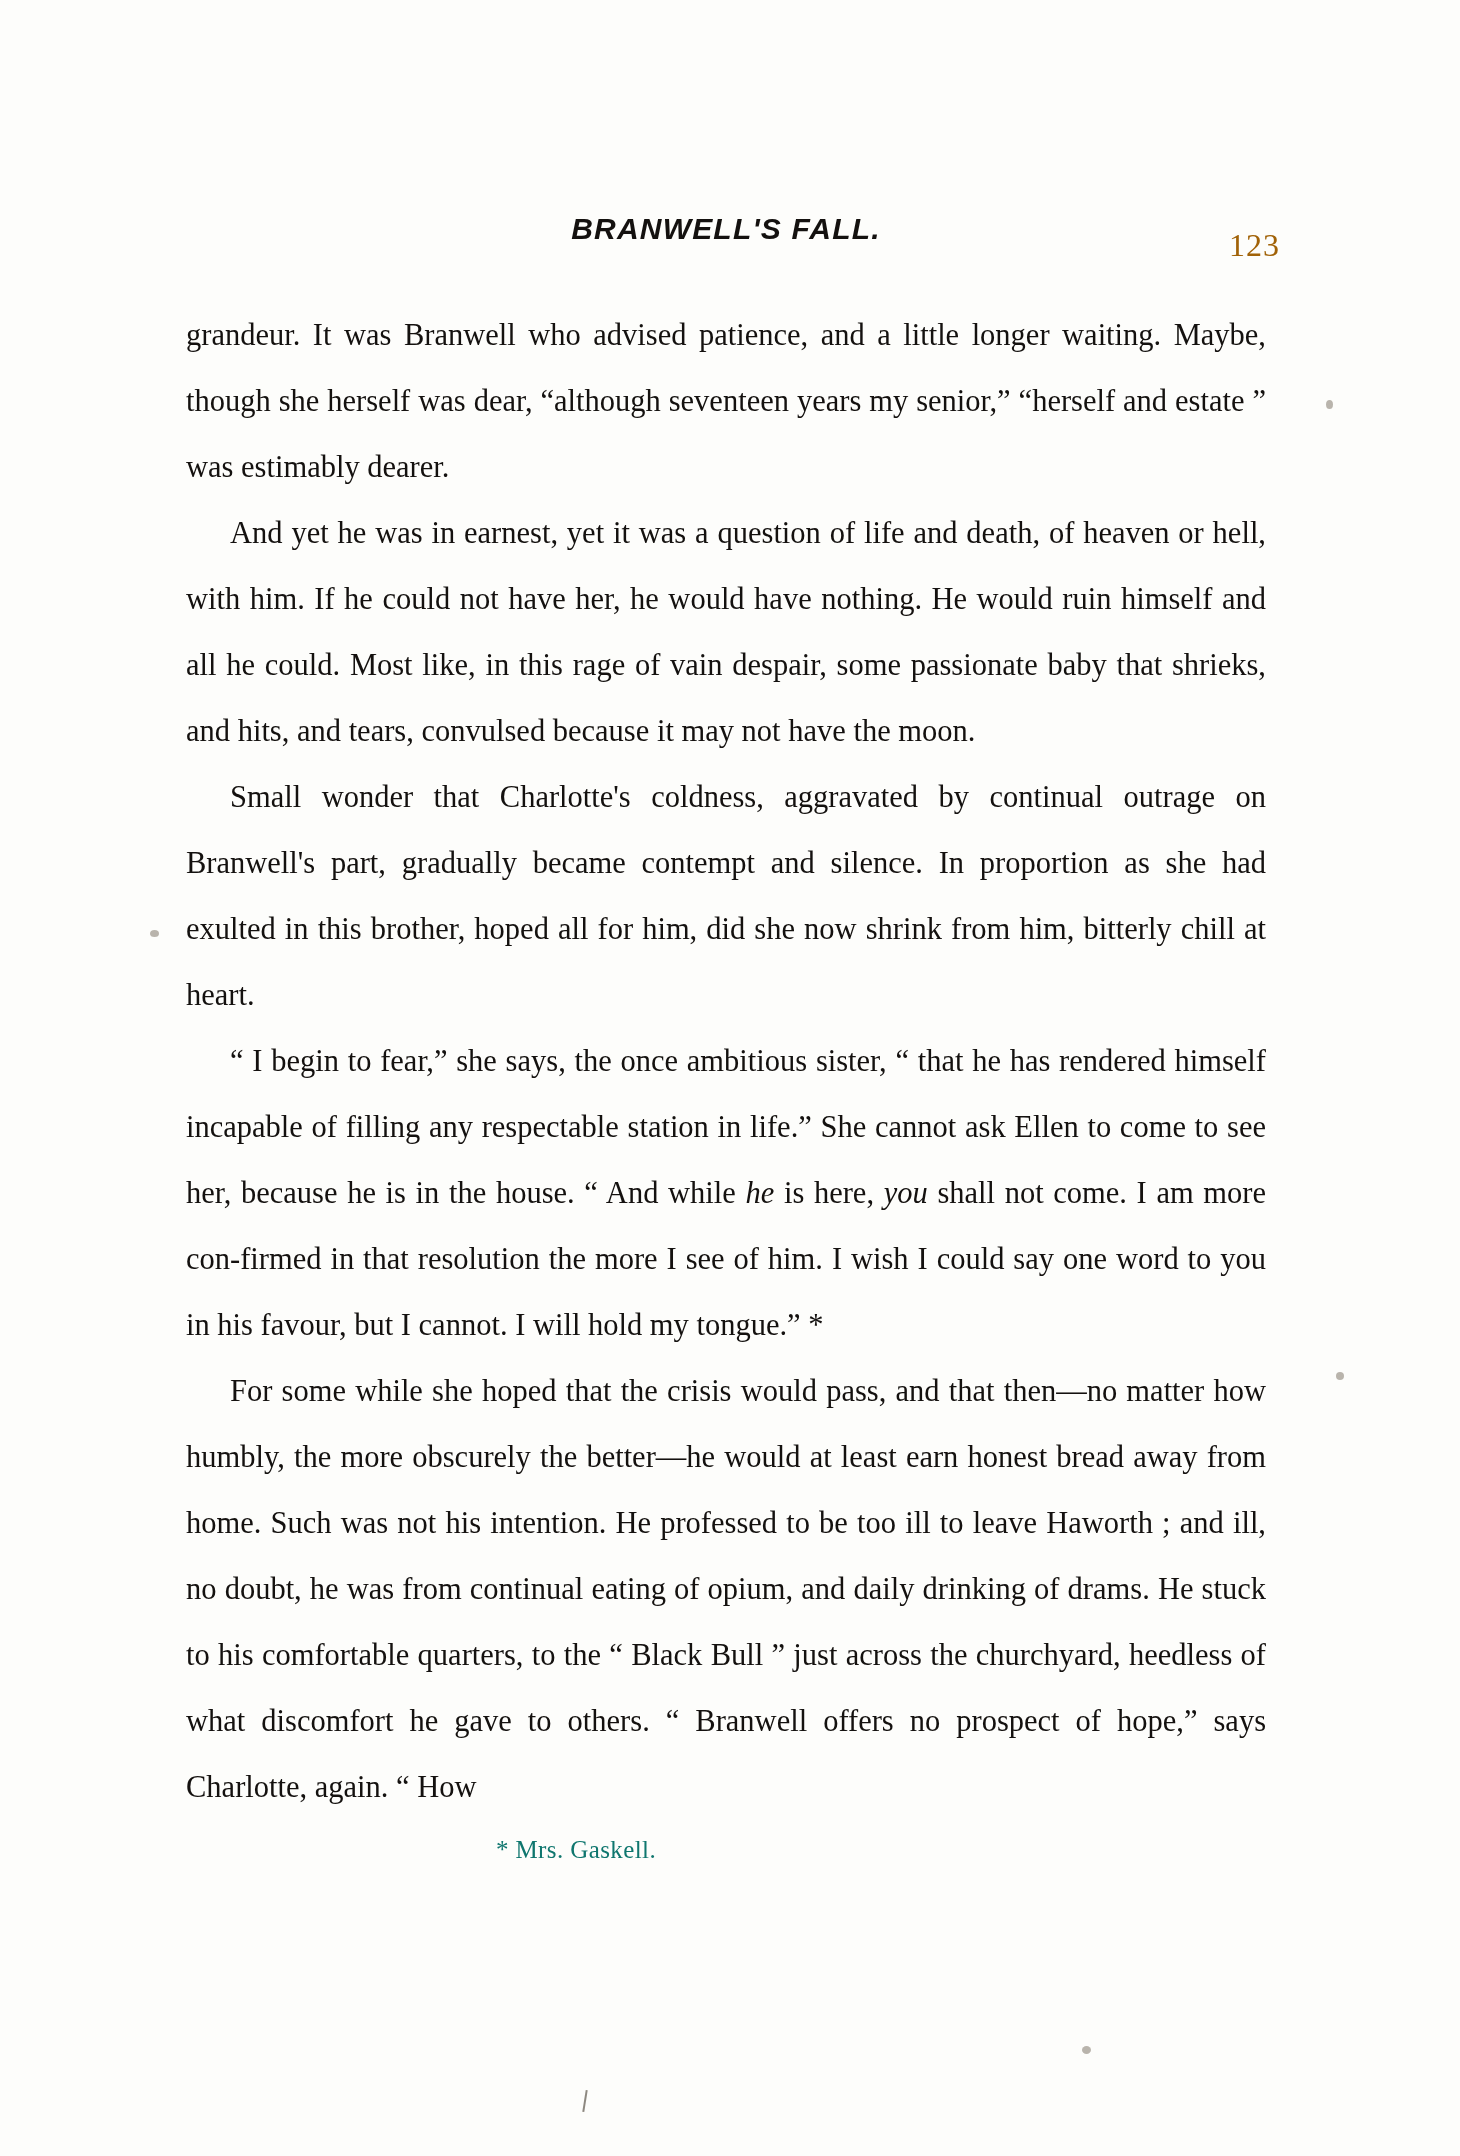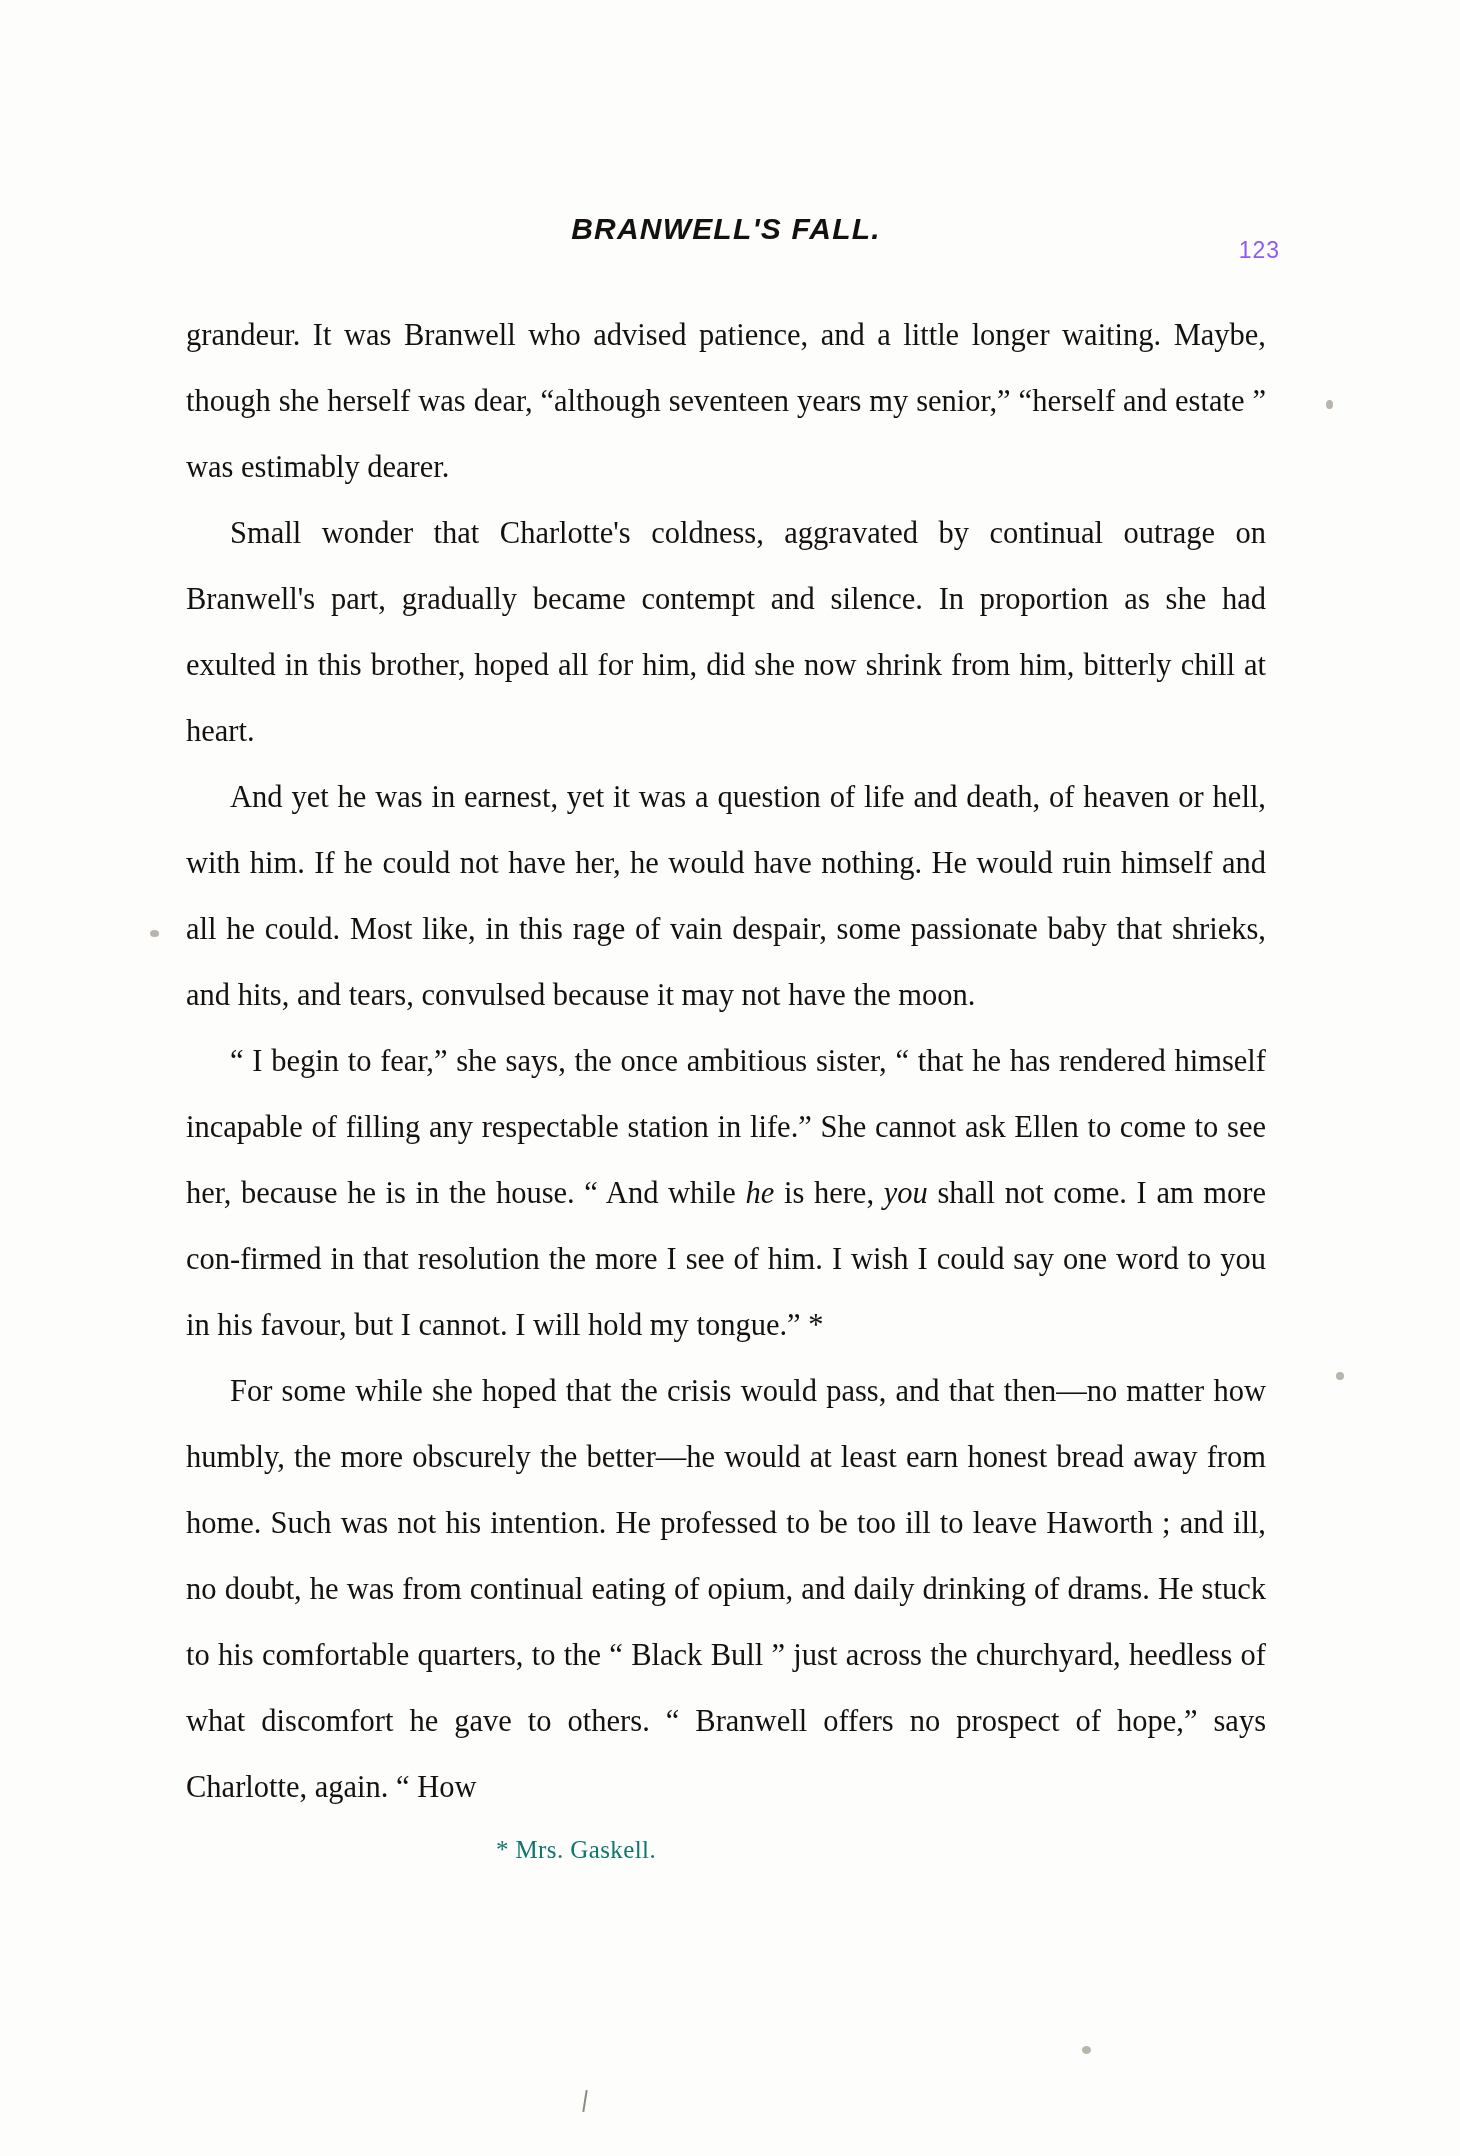--- a/index.html
+++ b/index.html
@@ -35,24 +35,24 @@
     font-size: 30px;
     letter-spacing: 1.2px;
     color: #14110f;
     text-align: center;
     width: 100%;
   }
   .folio {
     position: absolute;
     right: -14px;
     bottom: 2px;
-    font-family: Liberation Sans, sans-serif;
-    font-size: 23px;
+    font-family: Liberation Serif, serif;
+    font-size: 32px;
     letter-spacing: 1px;
-    color: #8b5cf6;
+    color: #a16207;
   }
   .body-text {
     margin-top: 36px;
     font-family: "Liberation Serif", serif;
     font-size: 30.5px;
     line-height: 66px;
     color: #14110f;
     text-align: justify;
     text-justify: inter-word;
   }
@@ -106,22 +106,22 @@
 
   <div class="content">
 
     <div class="header">
       <div class="running-title">BRANWELL'S FALL.</div>
       <div class="folio">123</div>
     </div>
 
     <div class="body-text">
       <p>grandeur.   It was Branwell who advised patience, and a little longer waiting.    Maybe, though she herself was dear, “although seventeen years my senior,” “herself and estate ” was estimably dearer.</p>
+      <p class="indent">And yet he was in earnest, yet it was a question of life and death, of heaven or hell, with him.   If he could not have her, he would have nothing.   He would ruin himself and all he could.   Most like, in this rage of vain despair, some passionate baby that shrieks, and hits, and tears, convulsed because it may not have the moon.</p>
       <p class="indent">Small wonder that Charlotte's coldness, aggravated by continual outrage on Branwell's part, gradually became contempt and silence.   In proportion as she had exulted in this brother, hoped all for him, did she now shrink from him, bitterly chill at heart.</p>
-      <p class="indent">And yet he was in earnest, yet it was a question of life and death, of heaven or hell, with him.   If he could not have her, he would have nothing.   He would ruin himself and all he could.   Most like, in this rage of vain despair, some passionate baby that shrieks, and hits, and tears, convulsed because it may not have the moon.</p>
       <p class="indent"><span>“ I begin to fear,” she says, the once ambitious sister, “ that he has rendered himself incapable of filling any respectable station in life.”   She cannot ask Ellen to come to see her, because he is in the house.    “ And while </span><i>he</i><span> is here, </span><i>you</i><span> shall not come.   I am more con-firmed in that resolution the more I see of him.   I wish I could say one word to you in his favour, but I cannot. I will hold my tongue.” *</span></p>
       <p class="indent">For some while she hoped that the crisis would pass, and that then—no matter how humbly, the more obscurely the better—he would at least earn honest bread away from home.   Such was not his intention.   He professed to be too ill to leave Haworth ; and ill, no doubt, he was from continual eating of opium, and daily drinking of drams.   He stuck to his comfortable quarters, to the “ Black Bull ” just across the churchyard, heedless of what discomfort he gave to others.   “ Branwell offers no prospect of hope,” says Charlotte, again.   “ How</p>
     </div>
 
     <div class="footnote">* Mrs. Gaskell.</div>
 
   </div>
 </div>
 
 </body></html>

